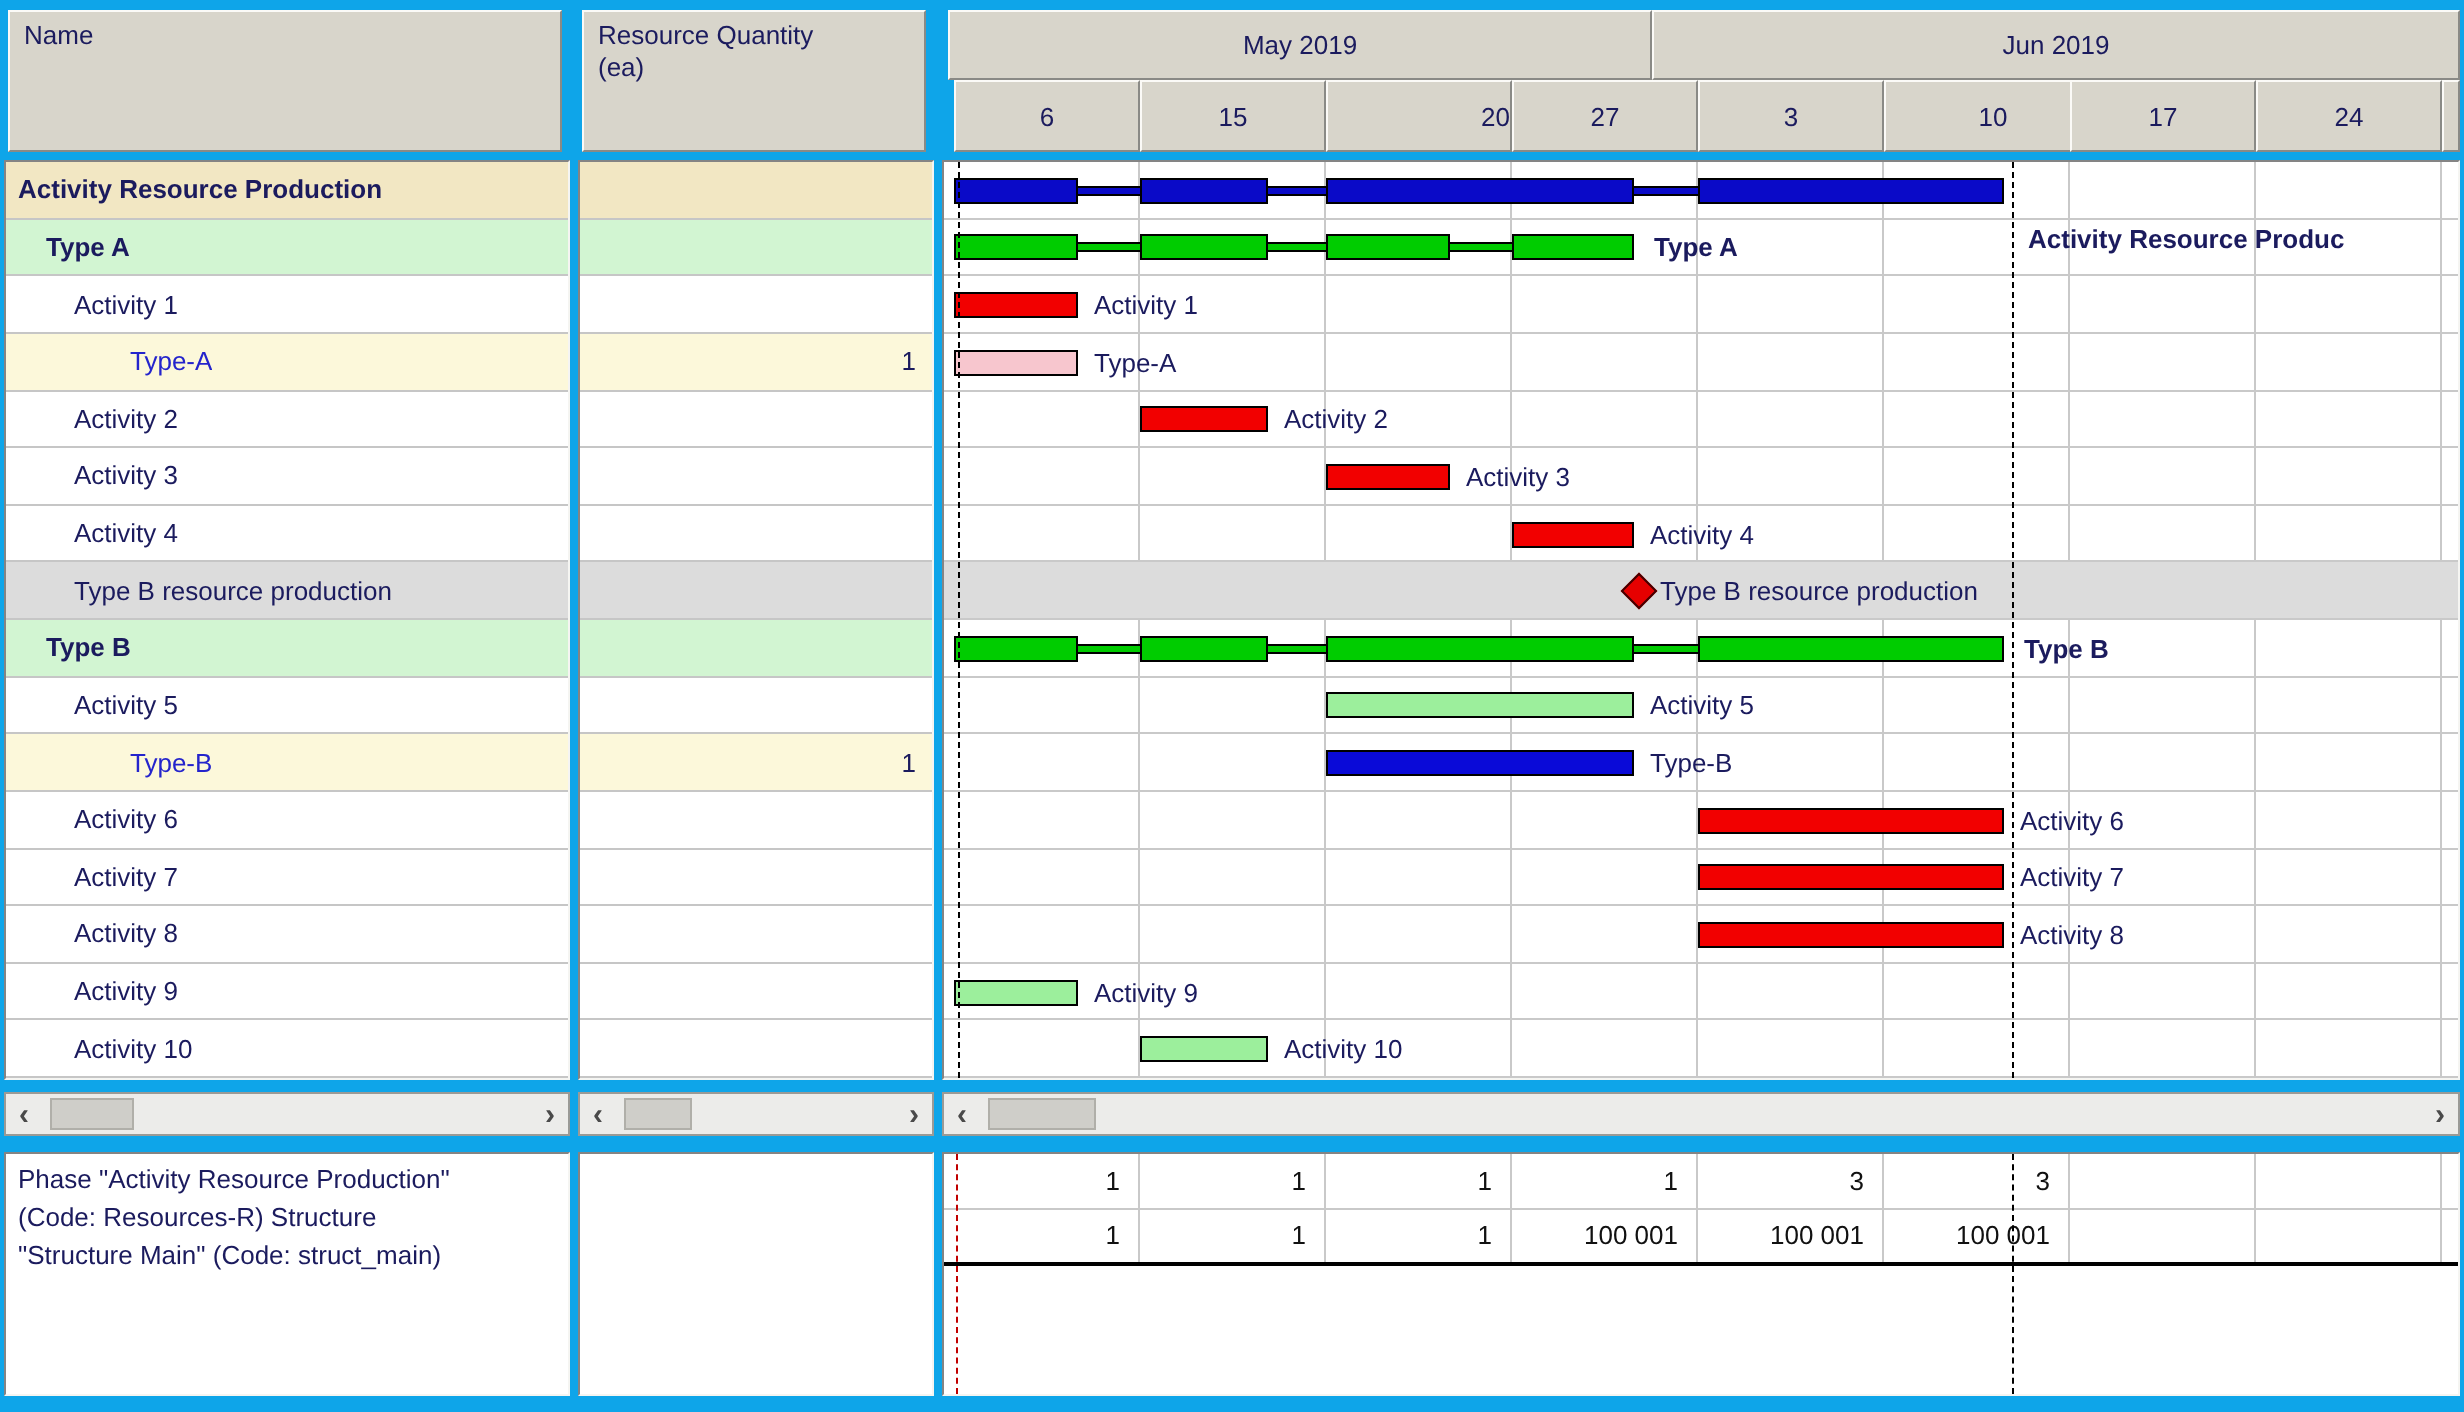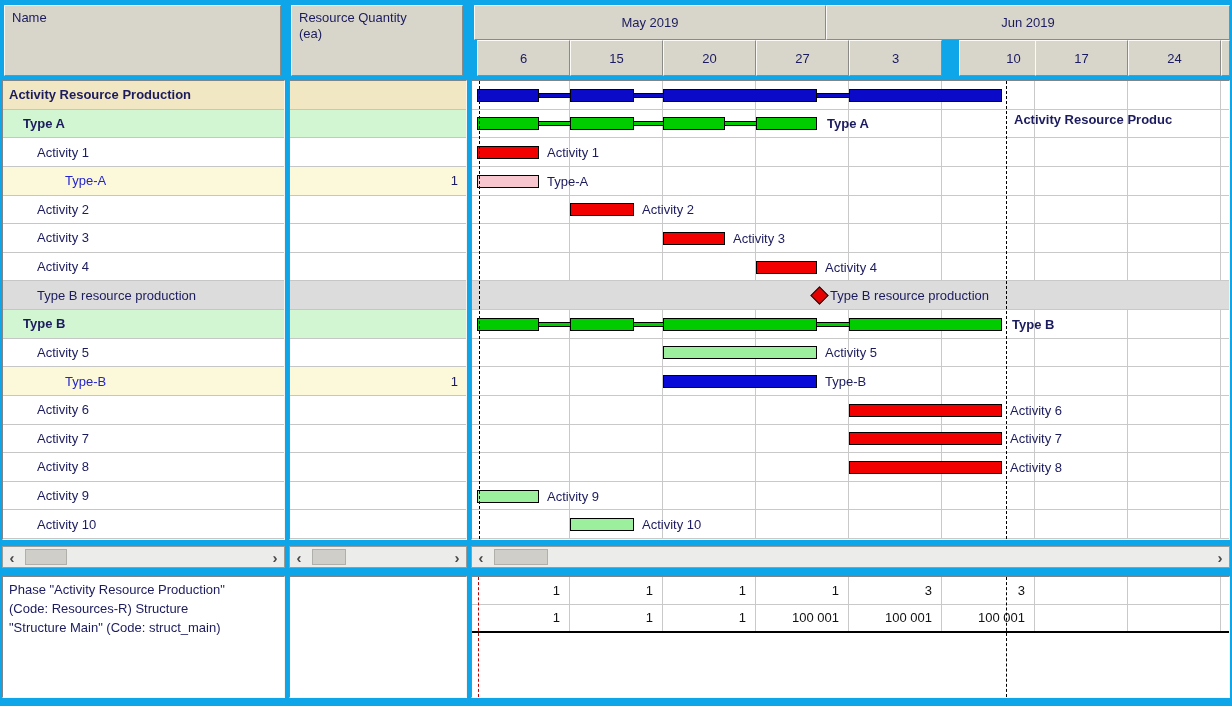--- a/index.html
+++ b/index.html
@@ -54,30 +54,30 @@
         <div>Jun 2019</div>
       </div>
     </div>
   <div class="abs" style="left:473px;top:40px;width:757px;height:36px;">
       <div class="wcell" style="left: 4px; width: 93px;">
         <div>6</div>
       </div>
       <div class="wcell" style="left: 97px; width: 93px;">
         <div>15</div>
       </div>
-      <div class="wcell" style="left: 190px; width: 93px;">
+      <div class="wcell" style="left: 190px; width: 93px; justify-content: flex-end;">
         <div>20</div>
       </div>
       <div class="wcell" style="left: 283px; width: 93px;">
         <div>27</div>
       </div>
       <div class="wcell" style="left: 376px; width: 93px;">
         <div>3</div>
       </div>
-      <div class="wcell" style="left: 486px; width: 109px;">
+      <div class="wcell" style="left: 469px; width: 109px;">
         <div>10</div>
       </div>
       <div class="wcell" style="left: 562px; width: 93px;">
         <div>17</div>
       </div>
       <div class="wcell" style="left: 655px; width: 93px;">
         <div>24</div>
       </div>
       <div class="wcell" style="left: 748px; width: 9px;">
         <div></div>

